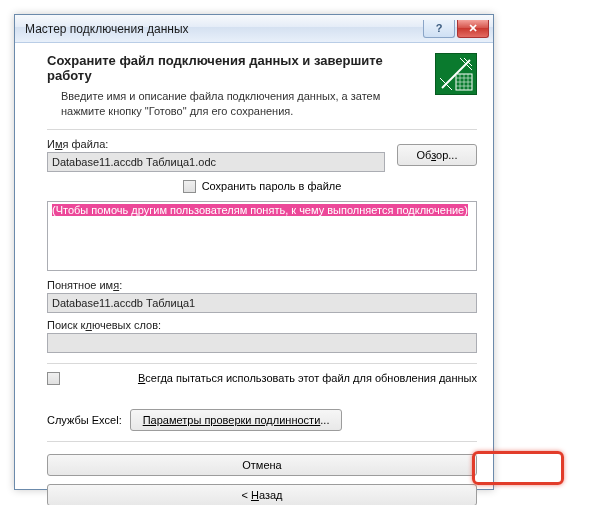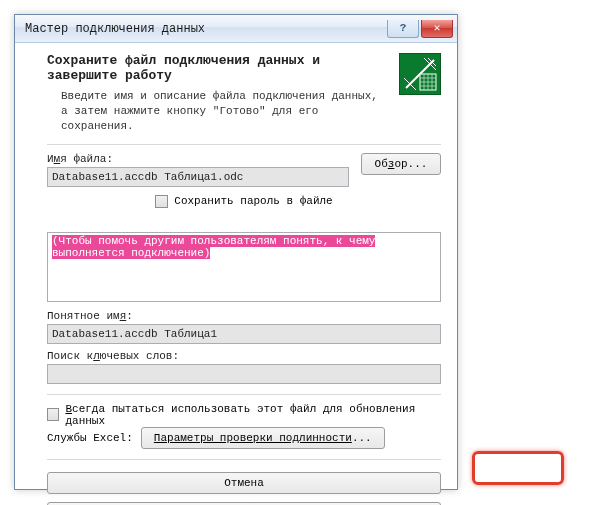--- a/index.html
+++ b/index.html
@@ -8,25 +8,24 @@
   font-size: 11px;
   background: #fff;
   width: 590px;
   height: 505px;
   position: relative;
   overflow: hidden;
 }
 .frame {
   position: absolute;
   left: 14px; top: 14px;
-  width: 444px; height: 476px;
+  width: 480px; height: 476px;
   border: 1px solid #6b8aab;
   background: #fff;
   box-shadow: 0 0 8px rgba(0,0,0,0.2);
-  font-family: Liberation Mono, monospace;
 }
 .titlebar {
   height: 28px;
   background: linear-gradient(#f7f9fc, #e4ecf7 45%, #d5e1f1 46%, #e8f0fa);
   border-bottom: 1px solid #b9cde6;
   display: flex;
   align-items: center;
   padding-left: 10px;
 }
 .titlebar-title { color: #1a1a1a; font-size: 12px; flex: 1; }
@@ -61,51 +60,51 @@
 .field-label u { text-decoration: underline; }
 .text-input {
   width: 100%;
   height: 20px;
   border: 1px solid #abadb3;
   background: #e5e5e5;
   padding: 2px 4px;
   font: inherit;
   color: #222;
 }
-.filename-row { display: flex; gap: 12px; align-items: flex-start; margin-bottom: 8px; }
+.filename-row { display: flex; gap: 12px; align-items: center; margin-bottom: 8px; }
 .filename-col { flex: 1; }
 .browse-btn, .auth-btn, .footer-btn {
   border: 1px solid #9c9c9c;
   background: linear-gradient(#f6f6f6,#e8e8e8);
   height: 22px;
   padding: 0 12px;
   font: inherit;
   border-radius: 3px;
   cursor: default;
 }
 .browse-btn { min-width: 80px; }
 .checkbox-row { display:flex; align-items:center; gap:6px;justify-content:space-between; }
-.checkbox-row.center { justify-content:center; margin-bottom: 24px; }
+.checkbox-row.center { justify-content:center; margin-bottom: 8px; }
 .chk {
   width:13px; height:13px;
   border:1px solid #8e8f8f;
   background: linear-gradient(#f0f0f0,#e0e0e0);
 }
 .textarea {
   width:100%; height:70px;
   border:1px solid #abadb3;
   background:#fff;
   padding:2px 4px;
   font: inherit;
   resize: none;
 }
 .textarea .sel {
   background:#ec4899; color:#fff; display:inline;
 }
-.excel-row { display:flex; align-items:center; gap:8px; margin-top:0; }
+.excel-row { display:flex; align-items:center; gap:8px; margin-top:24px; }
 .footer {
   border-top: 1px solid #d9d9d9;
   margin-top: 10px;
   padding-top: 12px;
   display:flex; justify-content:flex-end; gap:8px;flex-direction:column;
 }
 .footer-btn { min-width:80px; }
 .footer-btn.disabled { color:#9a9a9a; }
 .footer-btn.primary { border:1px solid #6f8eb8;text-align:right; }
 .highlight-finish {

